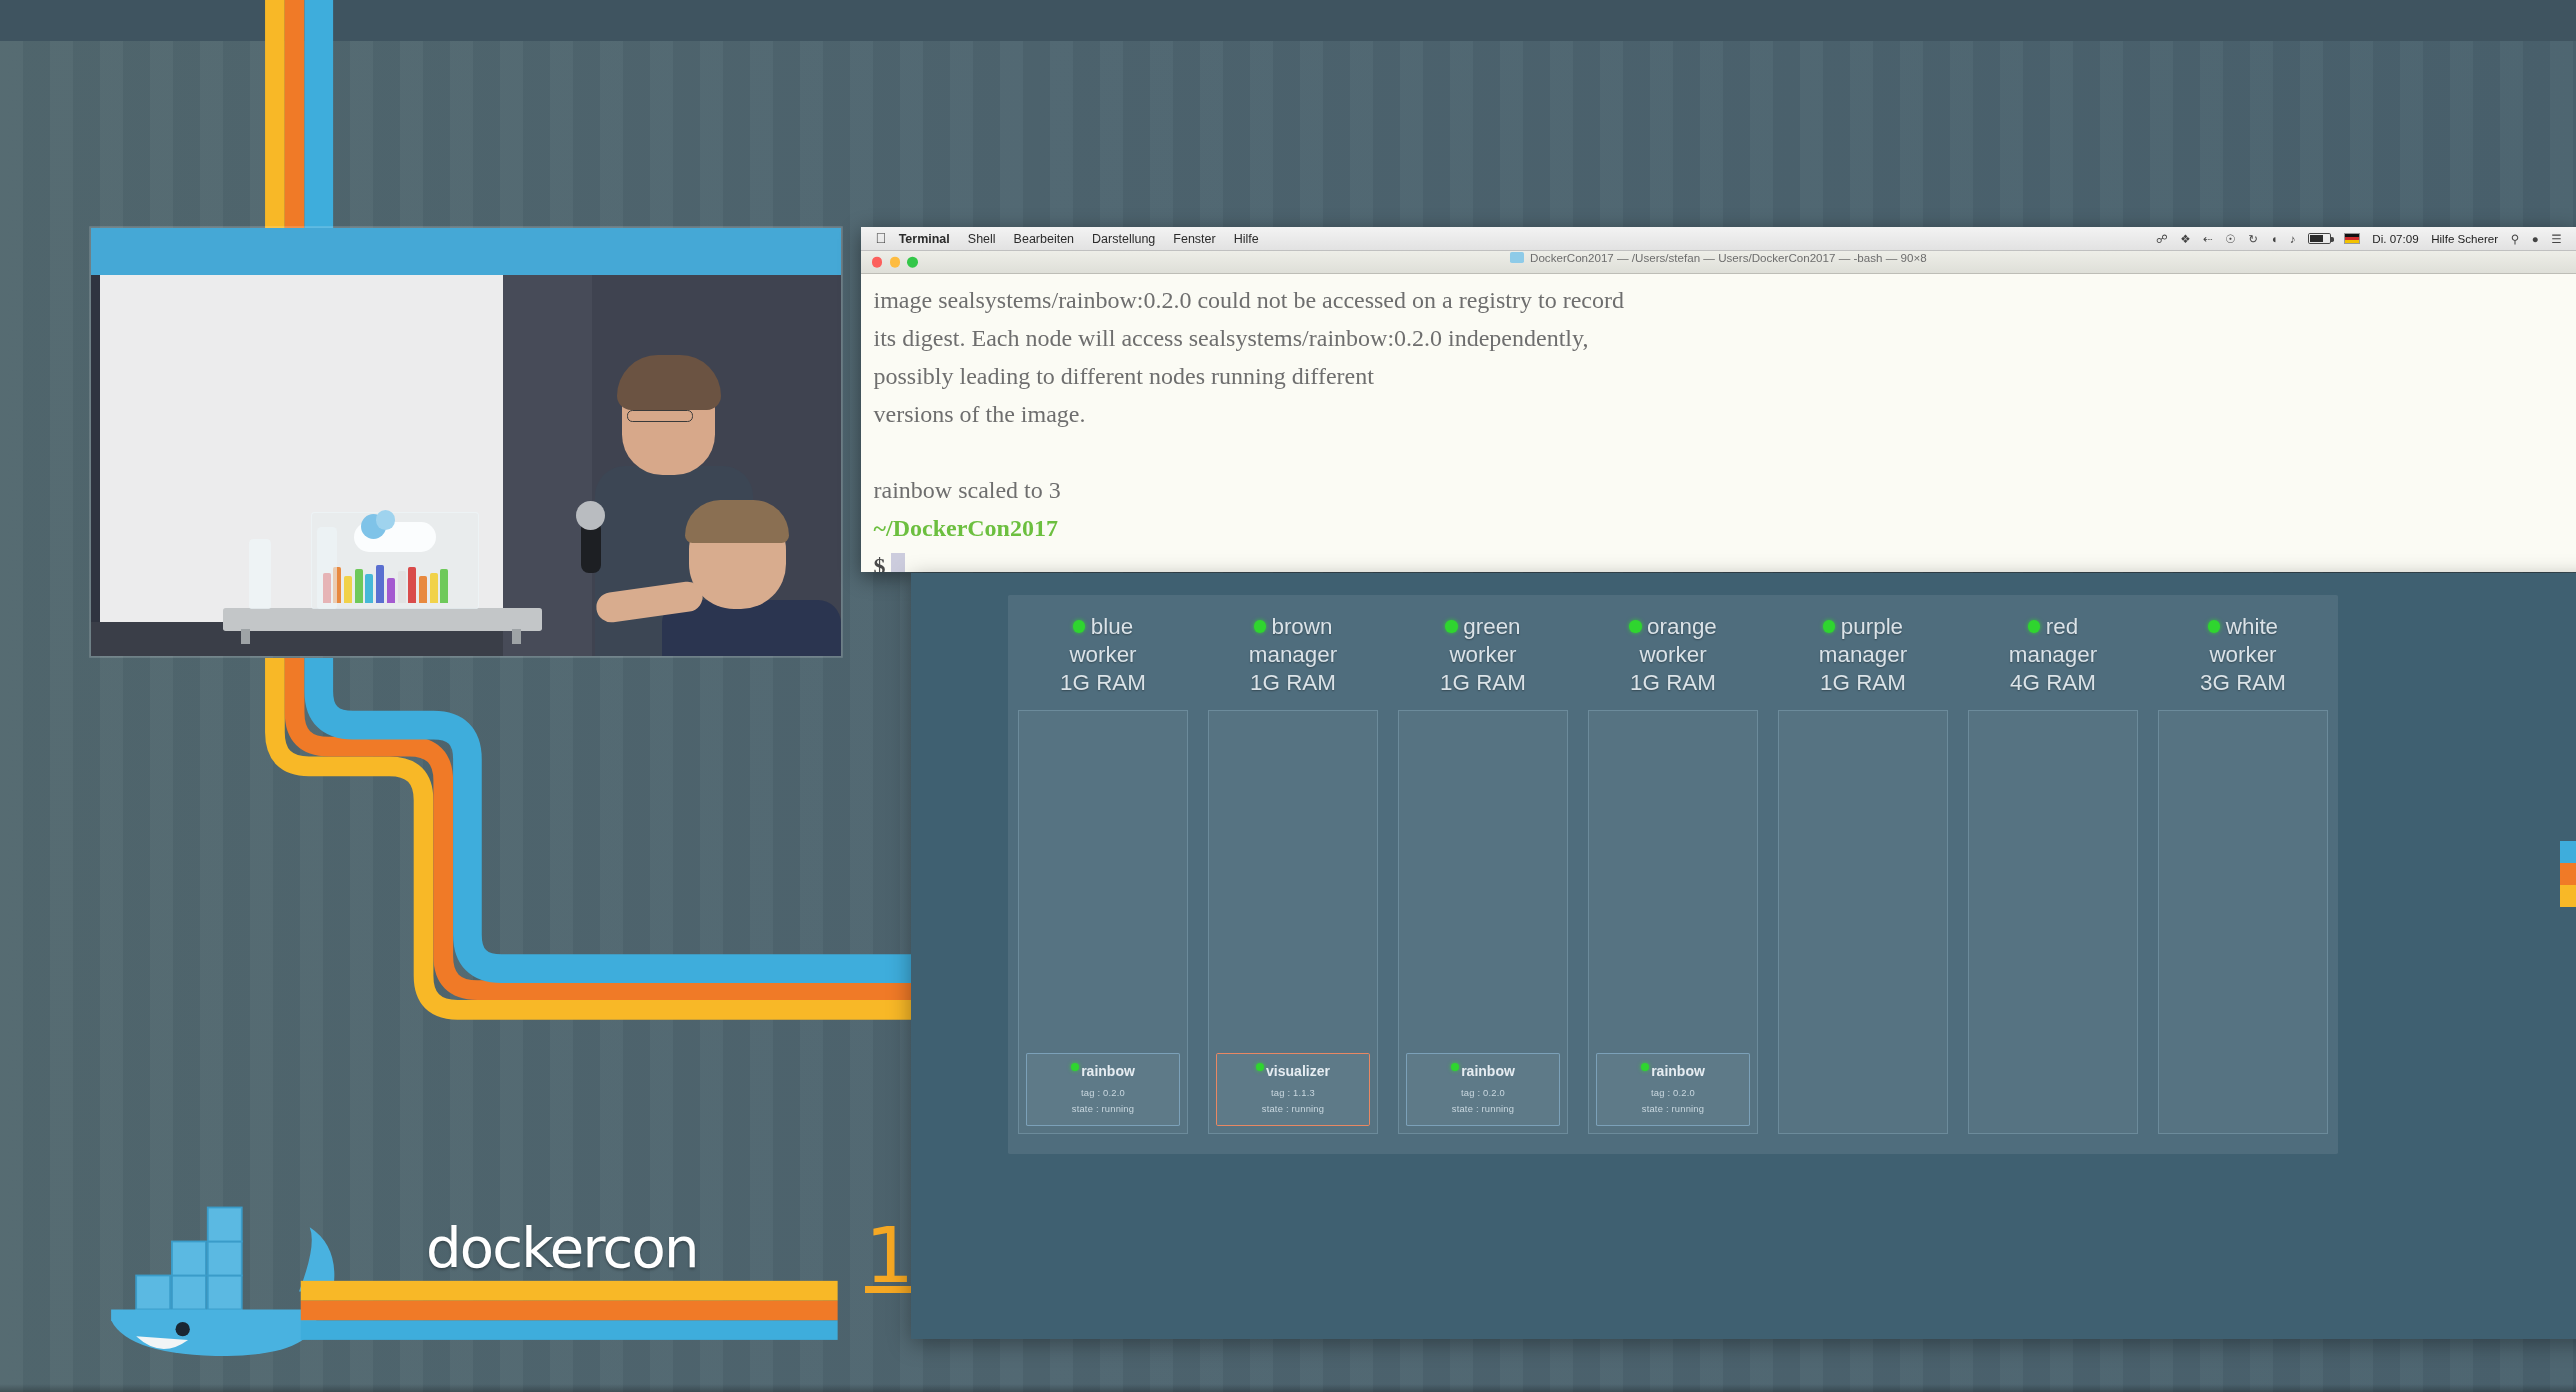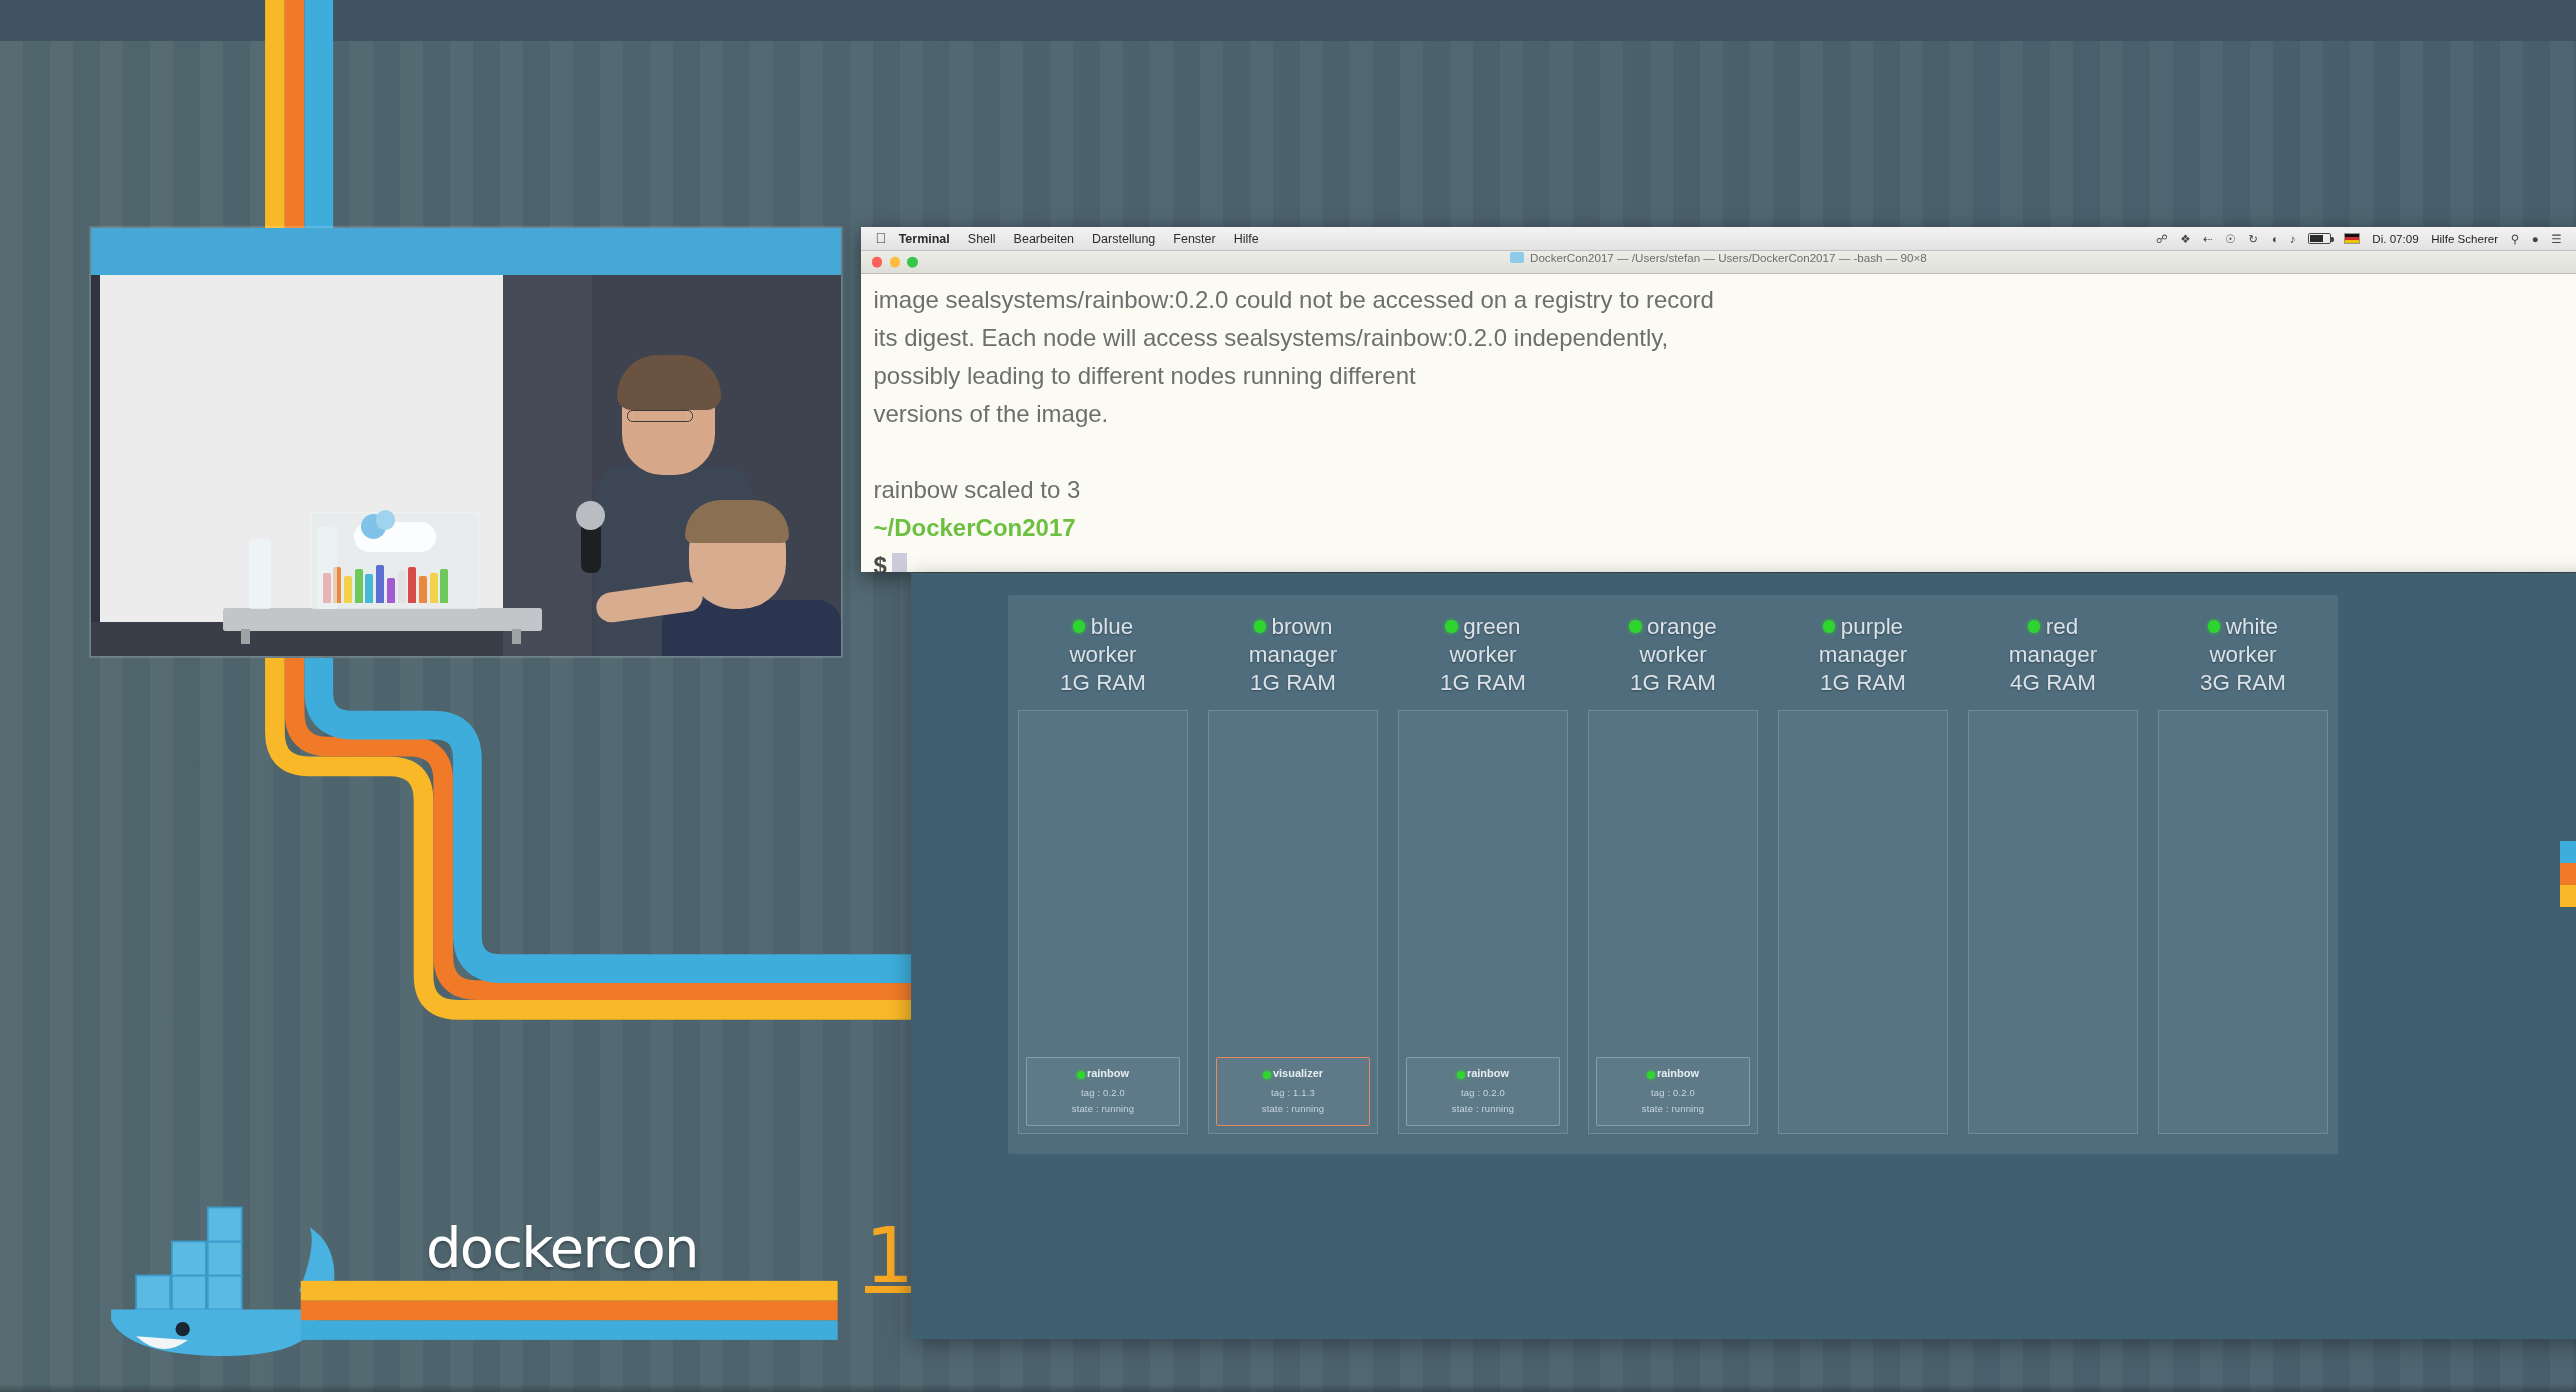--- a/index.html
+++ b/index.html
@@ -151,21 +151,21 @@
   .t-red { background:#fc605c; } .t-yel { background:#fdbc40; } .t-grn { background:#34c749; }
   .title-text {
     margin:0 auto; font-size:11.6px; color:#6d6d6d; display:flex; align-items:center; gap:6.3px;
     white-space:nowrap;
   }
   .title-folder { width:13.4px; height:10.7px; background:#8ecbe8; border-radius:1.8px; display:inline-block;}
 
   .term-body {
     position:relative; height:298px; padding:7.2px 12.5px 0 12.5px;
     background:#fbfbf4;
-    font-family:Liberation Sans, sans-serif;
+    font-family:Liberation Serif, serif;
     font-size:24px; line-height:38px; color:#6e6e6e;
     white-space:pre;
     overflow:hidden;
   }
   .term-body .green { color:#6cbf3f; font-weight:bold; }
   .term-body .prompt { color:#4a4a4a; font-weight:bold; }
   .cursor { display:inline-block; width:14.3px; height:27px; background:#ccccdd; vertical-align:-5.4px; margin-left:5.4px;}
 
   
   .visualizer {
@@ -214,21 +214,21 @@
   .task {
     width:100%;
     background:rgba(255,255,255,.05);
     border:0.9px solid rgba(150,195,225,.55);
     border-radius:1.8px;
     padding:9px 3.6px 10.7px 3.6px;
     text-align:center;
     color:#e6edf2;
   }
   .task.hl { border:1.8px solid #e98863; }
-  .task-name { display:flex; align-items:flex-end; justify-content:center; gap:2px; font-size:11px; font-weight:bold; margin-bottom:8px;}
+  .task-name { display:flex; align-items:flex-start; justify-content:center; gap:2px; font-size:14px; font-weight:bold; margin-bottom:8px;}
   .task-name .dot-green { width:8px; height:8px; }
   .task-row { font-size:9.4px; color:#c9d7df; margin-top:4.5px; letter-spacing:0.2px;}
 
   
   .edge-stripes { position:absolute; right:0; top:841px; width:16px; height:66px; }
   .edge-stripes i { display:block; width:100%; height:33.33%; }
 </style>
 </head>
 <body>
 

